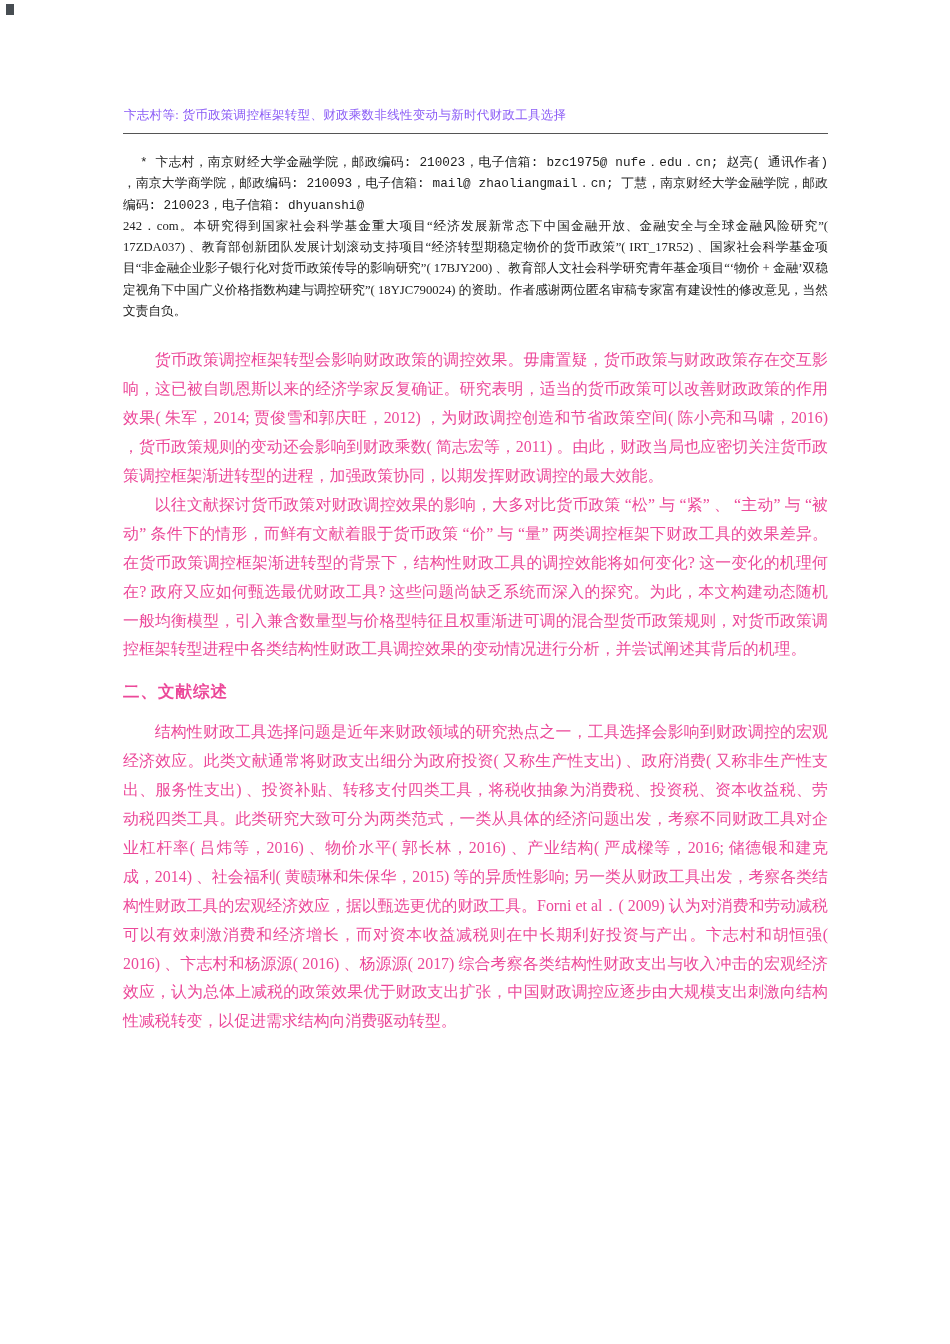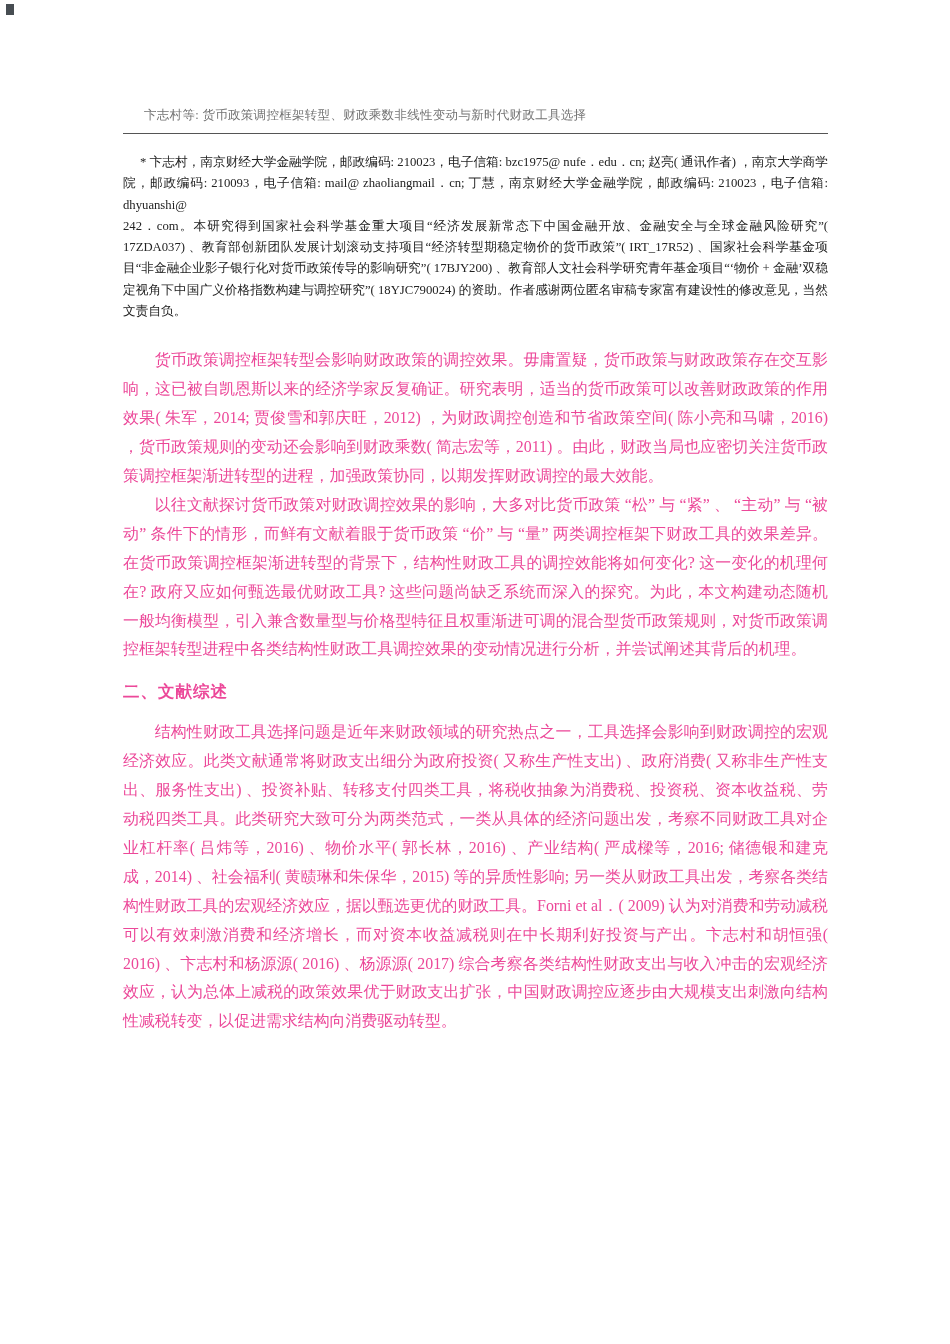--- a/index.html
+++ b/index.html
@@ -23,38 +23,37 @@
     left: 6px;
     top: 4px;
     width: 8px;
     height: 11px;
     background: #474d52;
   }
   .running-title {
     font-size: 12.5px;
     line-height: 18px;
     padding: 0 1px 9px 1px;
-    color: #737373;
+    color: #8b5cf6;
     letter-spacing: 0.3px;
-    margin-left: 20px;
   }
   .head-rule {
     border: none;
     border-top: 1.3px solid #555555;
     margin: 0;
   }
   .footnote {
     margin-top: 18px;
     font-size: 12.7px;
     line-height: 21.3px;
     text-align: justify;
     color: #222222;
   }
   .footnote p { margin: 0; }
-  .fn-indent { text-indent: 17px; }
+  .fn-indent { text-indent: 17px; font-family: Liberation Mono, monospace; }
   .body-text {
     margin-top: 24px;
     font-size: 15.9px;
     line-height: 28.9px;
     text-align: justify;
     color: #ec4899;
   }
   .para {
     margin: 0;
     text-indent: 2em;

